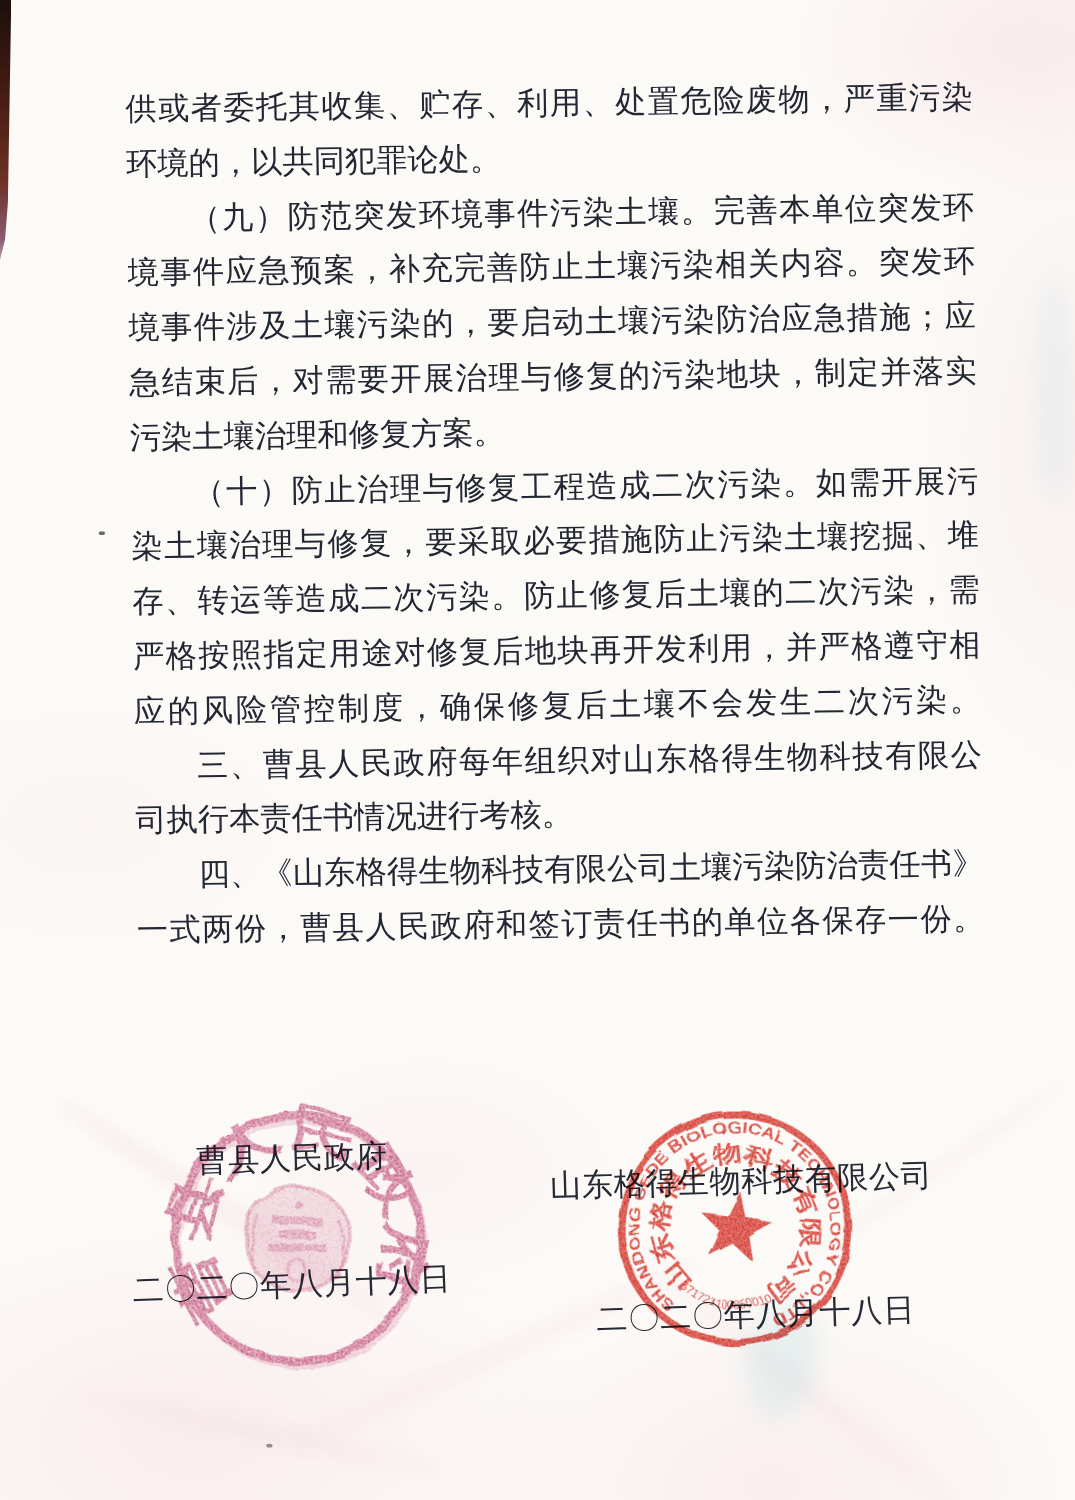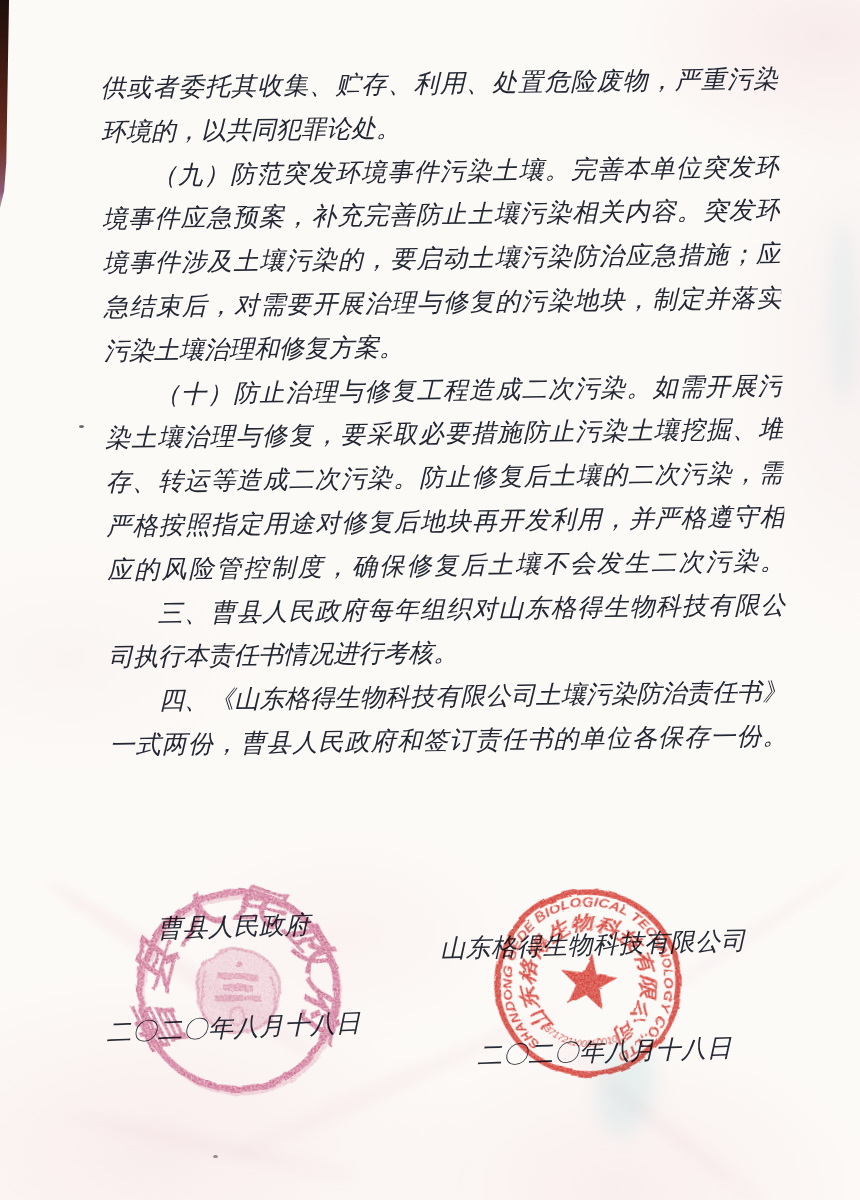--- a/index.html
+++ b/index.html
@@ -5,21 +5,21 @@
   html,body{margin:0;padding:0;}
   body{width:860px;height:1200px;overflow:hidden;position:relative;
        font-family:"Liberation Serif","DejaVu Serif",serif;}
   #paper{position:absolute;inset:0;background:#fcfaf7;
     background-image:
       radial-gradient(ellipse 320px 200px at 96% 3%, rgba(238,196,206,.28), transparent 65%),
       radial-gradient(ellipse 200px 420px at 100% 30%, rgba(232,205,214,.20), transparent 70%),
       radial-gradient(ellipse 520px 300px at 18% 96%, rgba(238,192,203,.22), transparent 62%),
       radial-gradient(ellipse 420px 260px at 72% 99%, rgba(238,192,203,.20), transparent 62%),
       radial-gradient(ellipse 260px 160px at 40% 78%, rgba(240,200,210,.14), transparent 70%),
-      radial-gradient(ellipse 300px 180px at 8% 55%, rgba(236,210,216,.12), transparent 70%); font-style: italic;}
+      radial-gradient(ellipse 300px 180px at 8% 55%, rgba(236,210,216,.12), transparent 70%);}
   .wrinkle{position:absolute;border-radius:50%;pointer-events:none;}
   .speck{position:absolute;background:#3a3a40;border-radius:50%;}
   #edge-strip{position:absolute;left:0;top:0;width:9px;height:208px;
     background:linear-gradient(180deg,#1c0f0b 0%,#4a1d14 40%,#6e3126 70%,#8c5a72 92%,#b89aa8 100%);
     clip-path:polygon(0 0,100% 0,70% 78%,45% 92%,0 100%);}
   #body-text{position:absolute;left:100px;top:66px;width:678px;
     font-size:25px;color:#232733;transform:rotate(-0.8deg);transform-origin:40px 0;}
   .bline{height:43.8px;line-height:43.8px;white-space:nowrap;}
   .bline.full{text-align:justify;text-align-last:justify;white-space:normal;overflow:hidden;}
   .bline.ind{text-indent:50px;}

